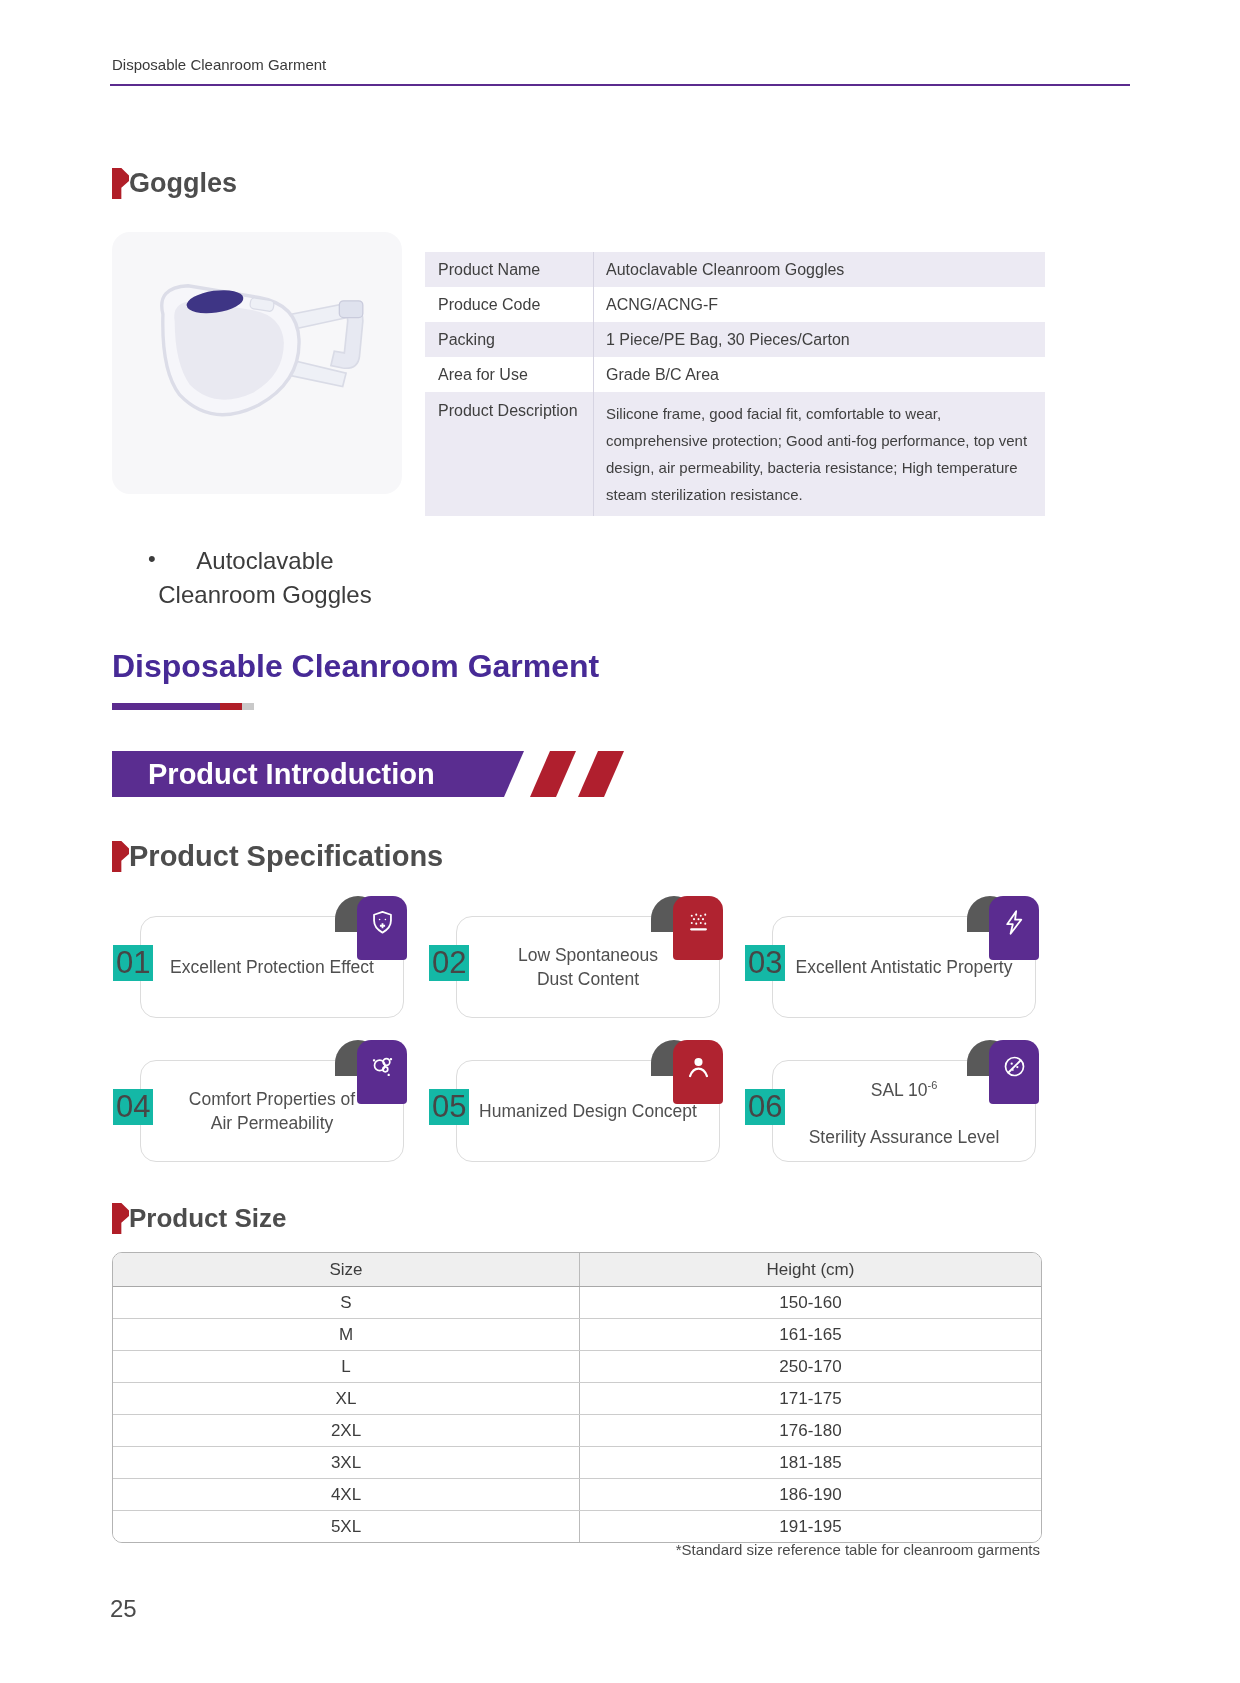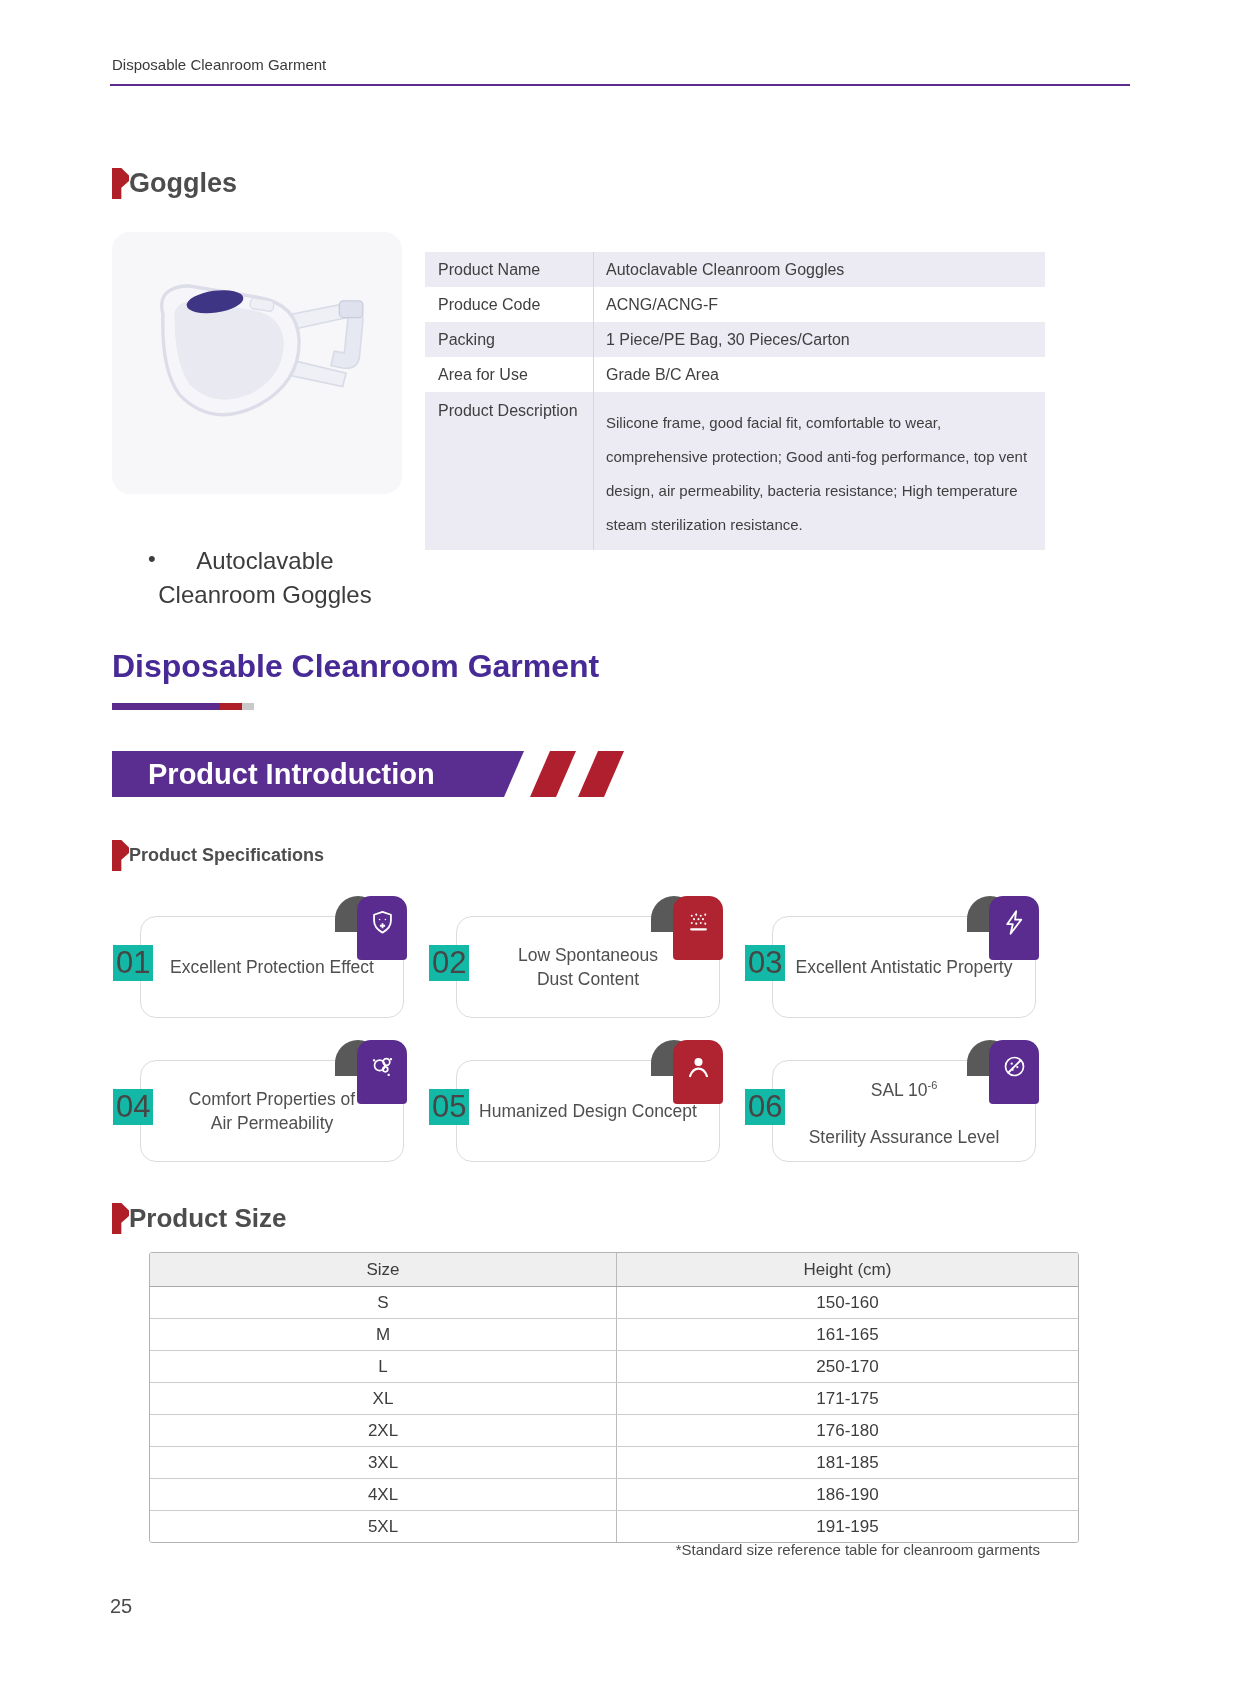--- a/index.html
+++ b/index.html
@@ -24,21 +24,21 @@
   .caption .bullet{position:absolute;left:8px;top:2px;font-size:22px;color:#3c3c3c;}
   .cap-lines{text-align:center;font-size:24px;color:#3c3c3c;line-height:34px;}
 
   
   .info-table{position:absolute;left:425px;top:252px;width:620px;font-size:16px;color:#3f3f3f;}
   .info-row{display:flex;min-height:35px;align-items:stretch;}
   .info-row.lav{background:#eceaf3;}
   .info-label{width:155px;flex-shrink:0;display:flex;align-items:center;padding-left:13px;}
   .info-value{flex:1;display:flex;align-items:center;border-left:1px solid #d6d4e2;padding:0 14px 0 12px;}
   .info-row.desc .info-label{align-items:flex-start;padding-top:10px;}
-  .info-row.desc .info-value{font-size:15px;line-height:34px;padding-top:14px;padding-bottom:8px;align-items:flex-start;}
+  .info-row.desc .info-value{font-size:15px;line-height:27px;padding-top:8px;padding-bottom:8px;align-items:flex-start;}
 
   
   .big-title{position:absolute;left:112px;top:648px;font-size:32px;font-weight:bold;color:#472a96;}
   .title-bar{position:absolute;left:112px;top:703px;height:7px;display:flex;}
   .tb-purple{width:108px;background:#5b2b8e;}
   .tb-red{width:22px;background:#b01e28;}
   .tb-gray{width:12px;background:#c9c9c9;}
 
   
   .banner-shape{position:absolute;left:112px;top:751px;width:412px;height:46px;background:#5a2d90;
@@ -57,30 +57,30 @@
               text-align:center;font-size:17.5px;color:#4f4f4f;white-space:pre-line;line-height:24px;padding:0 20px;}
   .spec-label sup{font-size:11px;}
   .badge{position:absolute;top:-21px;right:-4px;width:50px;height:64px;}
   .badge-curl{position:absolute;left:-22px;top:0;width:46px;height:36px;border-radius:23px 23px 0 0;background:#595959;}
   .badge-tab{position:absolute;right:0;top:0;width:50px;height:64px;border-radius:14px 14px 4px 4px;
              display:flex;align-items:flex-start;justify-content:center;padding-top:13px;box-sizing:border-box;}
   .badge-tab.purple{background:#5b2c90;}
   .badge-tab.red{background:#b02330;}
 
   
-  .size-table{position:absolute;left:112px;top:1252px;width:928px;border:1px solid #b3b3b3;border-radius:3px;
-              overflow:hidden;font-size:17px;color:#3d3d3d;margin-left:37px;}
+  .size-table{position:absolute;left:112px;top:1252px;width:928px;border:1px solid #b3b3b3;border-radius:10px;
+              overflow:hidden;font-size:17px;color:#3d3d3d;}
   .st-header{display:flex;height:33px;background:#efefef;border-bottom:1px solid #a8a8a8;}
   .st-row{display:flex;height:31px;background:#fff;}
   .st-row + .st-row{border-top:1px solid #cccccc;}
   .st-c1{width:466px;display:flex;align-items:center;justify-content:center;}
   .st-c2{flex:1;border-left:1px solid #bbbbbb;display:flex;align-items:center;justify-content:center;}
 
   .footnote{position:absolute;left:112px;top:1541px;width:928px;text-align:right;font-size:15px;color:#4a4a4a;}
-  .page-num{position:absolute;left:110px;top:1595px;font-size:20px;color:#4a4a4a;}
+  .page-num{position:absolute;left:110px;top:1595px;font-size:24px;color:#4a4a4a;}
 </style>
 </head>
 <body>
 
 <div class="page">
 
   <div class="header-title">Disposable Cleanroom Garment</div>
   <div class="header-rule"></div>
 
   <div class="sec-heading" style="left:112px;top:168px;font-size:27px;">
@@ -143,21 +143,21 @@
     <span class="tb-red"></span>
     <span class="tb-gray"></span>
   </div>
 
   <div class="banner-shape">
     <span>Product Introduction</span>
   </div>
   <div class="slash s1"></div>
   <div class="slash s2"></div>
 
-  <div class="sec-heading" style="left:112px;top:840px;font-size:18px;">
+  <div class="sec-heading" style="left:112px;top:840px;font-size:29px;">
     <span class="marker"></span>
     <span>Product Specifications</span>
   </div>
 
   <div class="spec-card" style="left:140px;top:916px;">
     <div class="spec-num">01</div>
     <div class="badge">
       <div class="badge-curl"></div>
       <div class="badge-tab purple">
         <svg width="27" height="27" viewBox="0 0 24 24" fill="none" stroke="#ffffff" stroke-width="1.6" stroke-linejoin="round">

